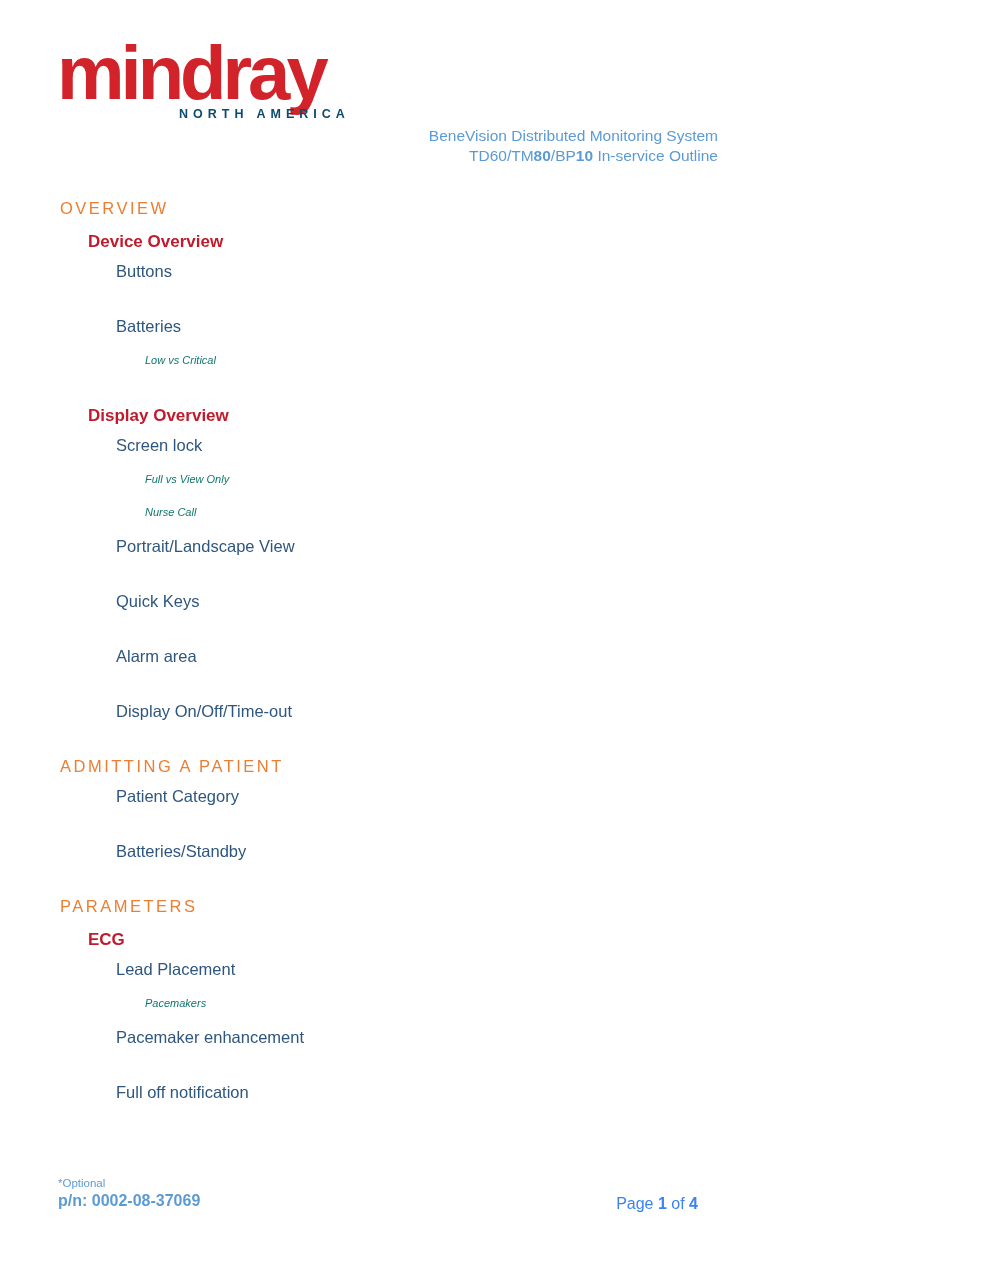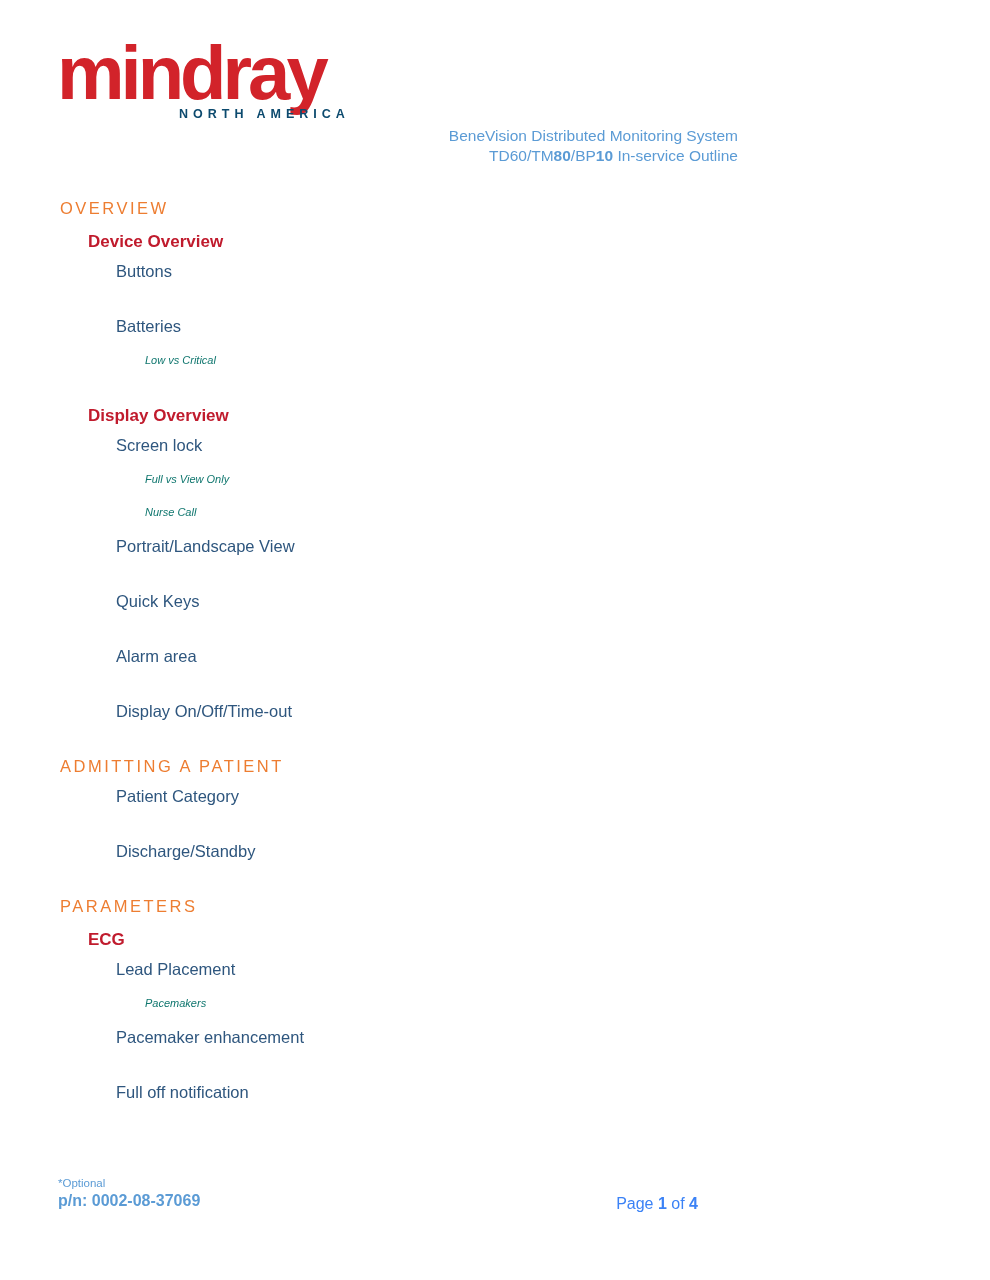--- a/index.html
+++ b/index.html
@@ -27,21 +27,21 @@
     margin-top:-6px;
     font-size:12.5px;
     font-weight:700;
     letter-spacing:5px;
     color:#0c4a6e;
   }
 
   
   .doc-title{
     position:absolute;
-    right:48px;top:111px;
+    right:68px;top:111px;
     text-align:right;
     color:#5b9bd5;
     font-size:15.5px;
     line-height:20px;
   }
   .doc-title .bold-seg{font-weight:700;}
 
   
   .outline{position:absolute;left:60px;top:183px;width:700px;}
   .line{line-height:21px;white-space:nowrap;}
@@ -107,21 +107,21 @@
     <div class="line lvl2 g4">Display Overview</div>
     <div class="line lvl3 g1">Screen lock</div>
     <div class="line lvl4 g3">Full vs View Only</div>
     <div class="line lvl4 g2">Nurse Call</div>
     <div class="line lvl3 g3">Portrait/Landscape View</div>
     <div class="line lvl3 g4">Quick Keys</div>
     <div class="line lvl3 g4">Alarm area</div>
     <div class="line lvl3 g4">Display On/Off/Time-out</div>
     <div class="line lvl1 g4">ADMITTING A PATIENT</div>
     <div class="line lvl3 g1">Patient Category</div>
-    <div class="line lvl3 g4">Discharge/Standby</div>
+    <div class="line lvl3 g4">Batteries/Standby</div>
     <div class="line lvl1 g4">PARAMETERS</div>
     <div class="line lvl2 g2">ECG</div>
     <div class="line lvl3 g1">Lead Placement</div>
     <div class="line lvl4 g3">Pacemakers</div>
     <div class="line lvl3 g3">Pacemaker enhancement</div>
     <div class="line lvl3 g4">Full off notification</div>
   </div>
 
   <div class="footer-left">
     <div class="optional-note">*Optional</div>

